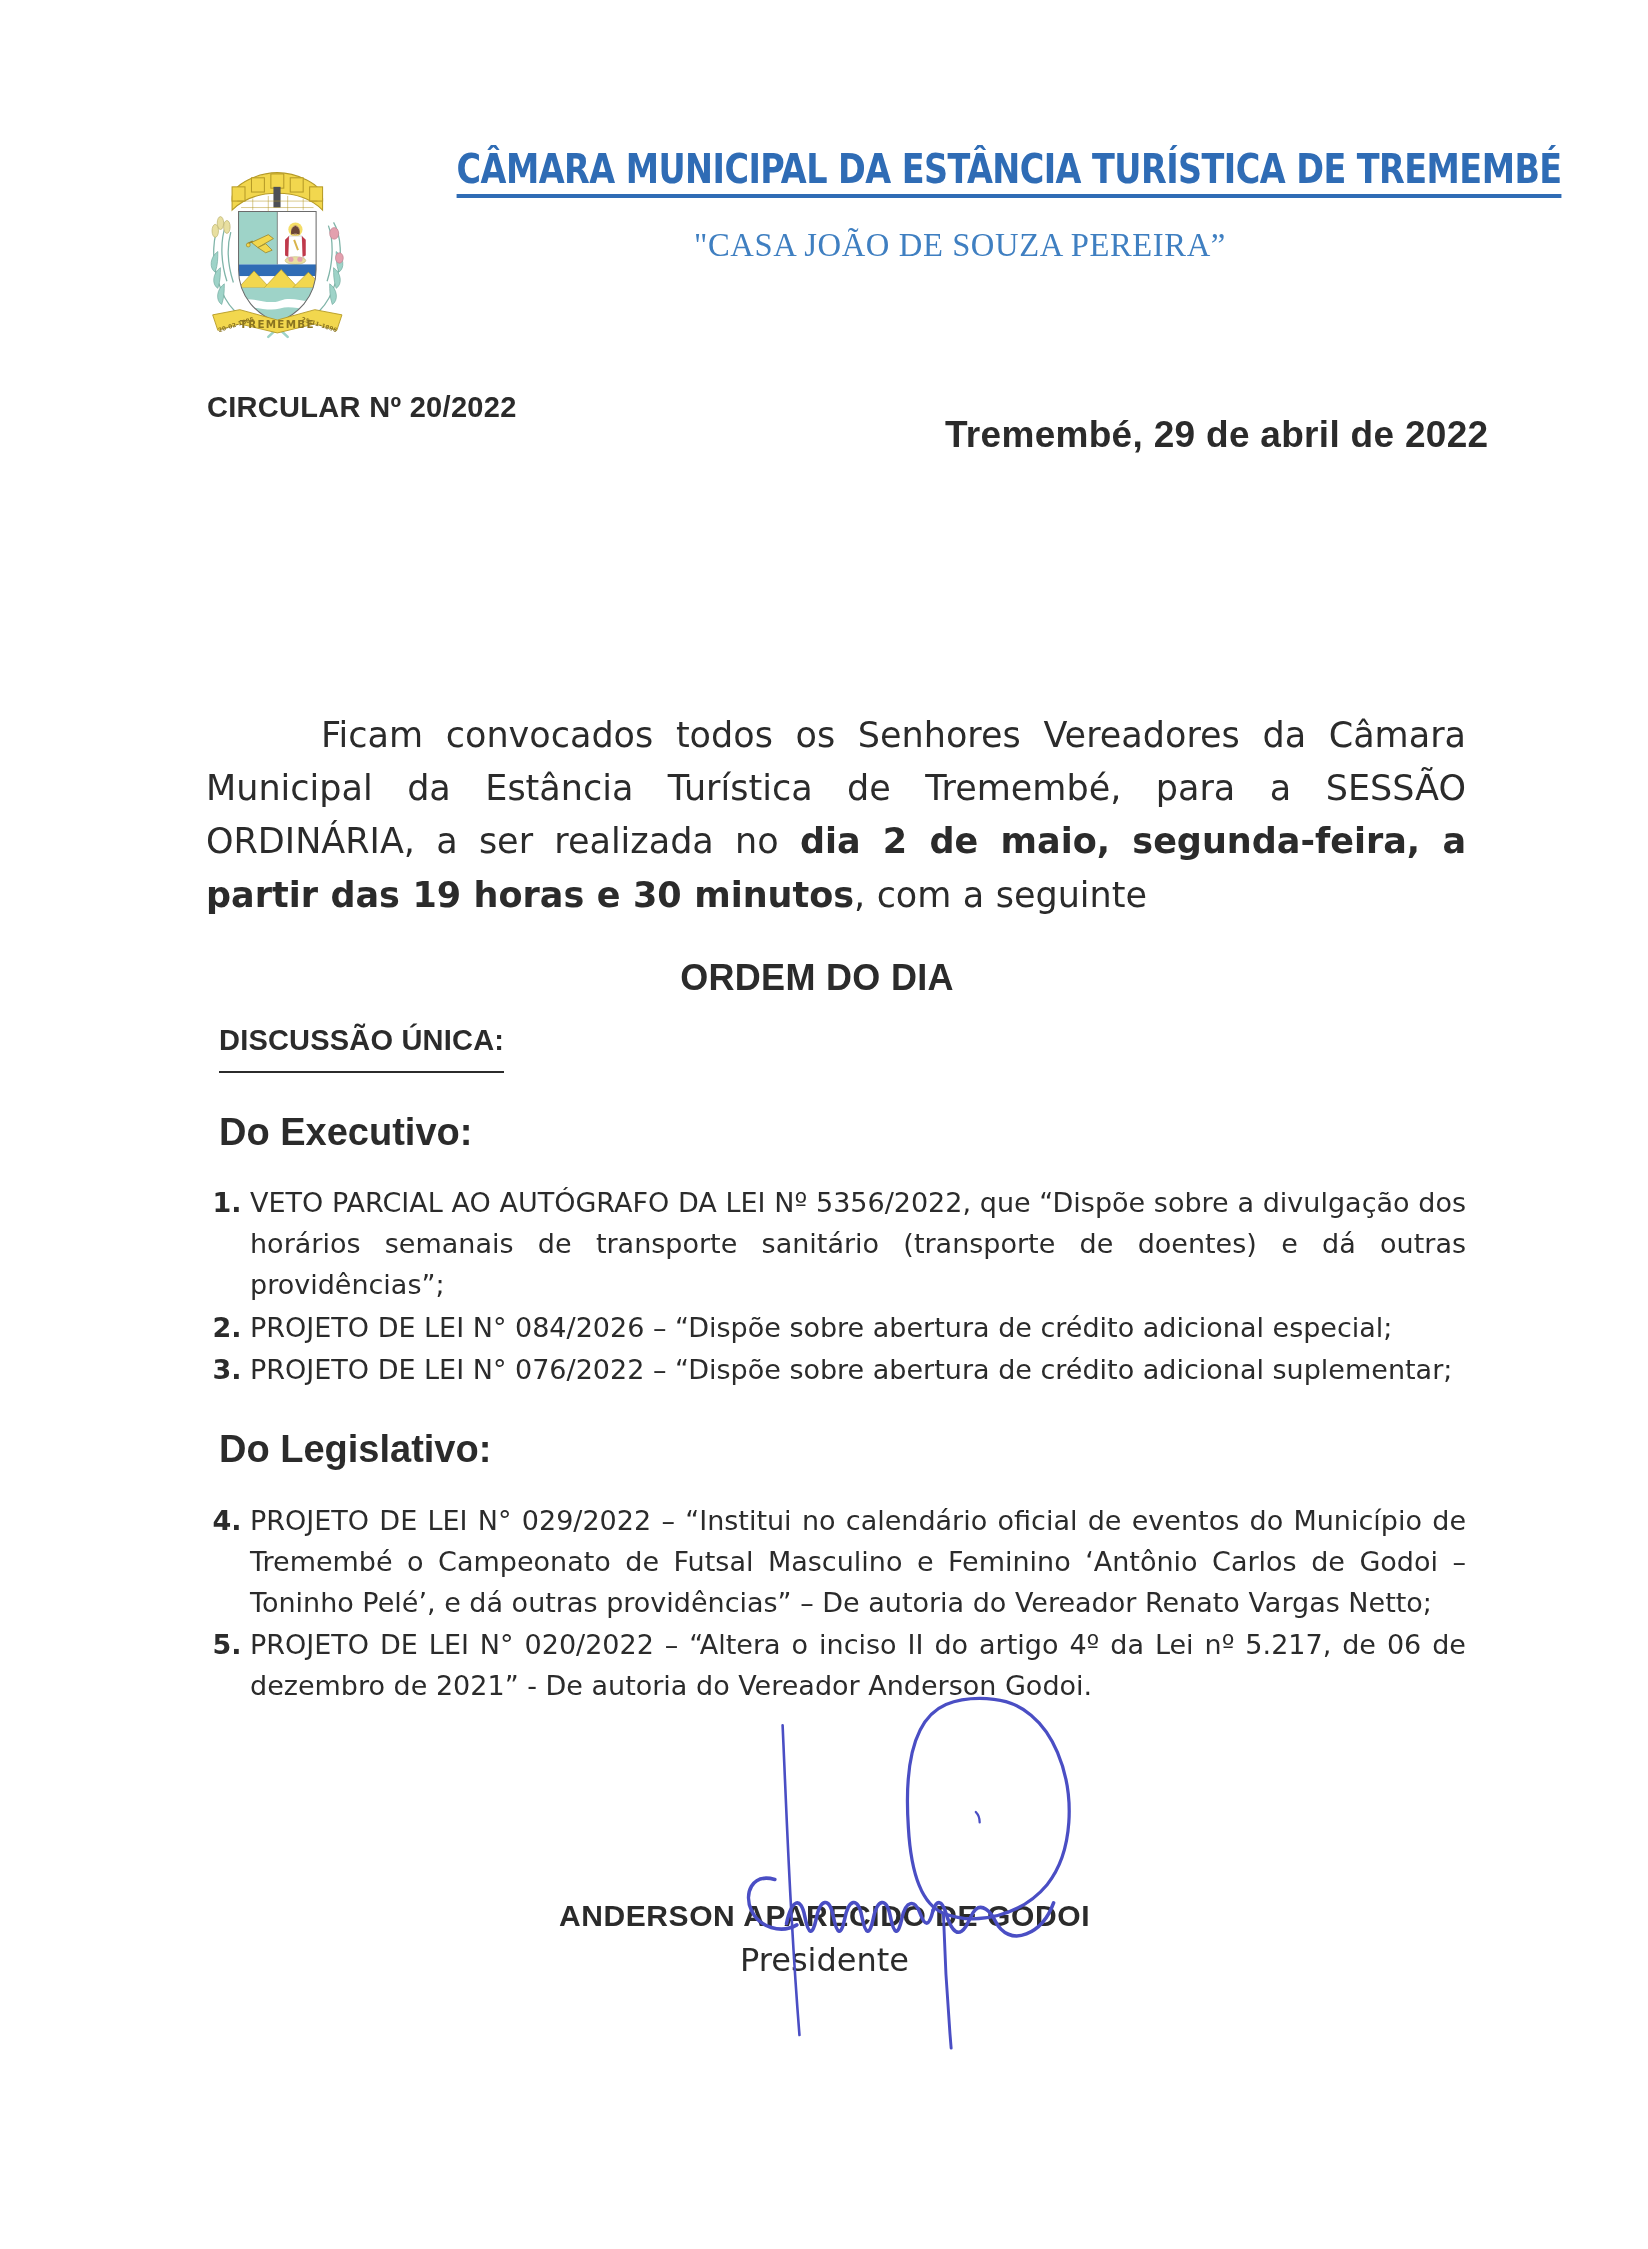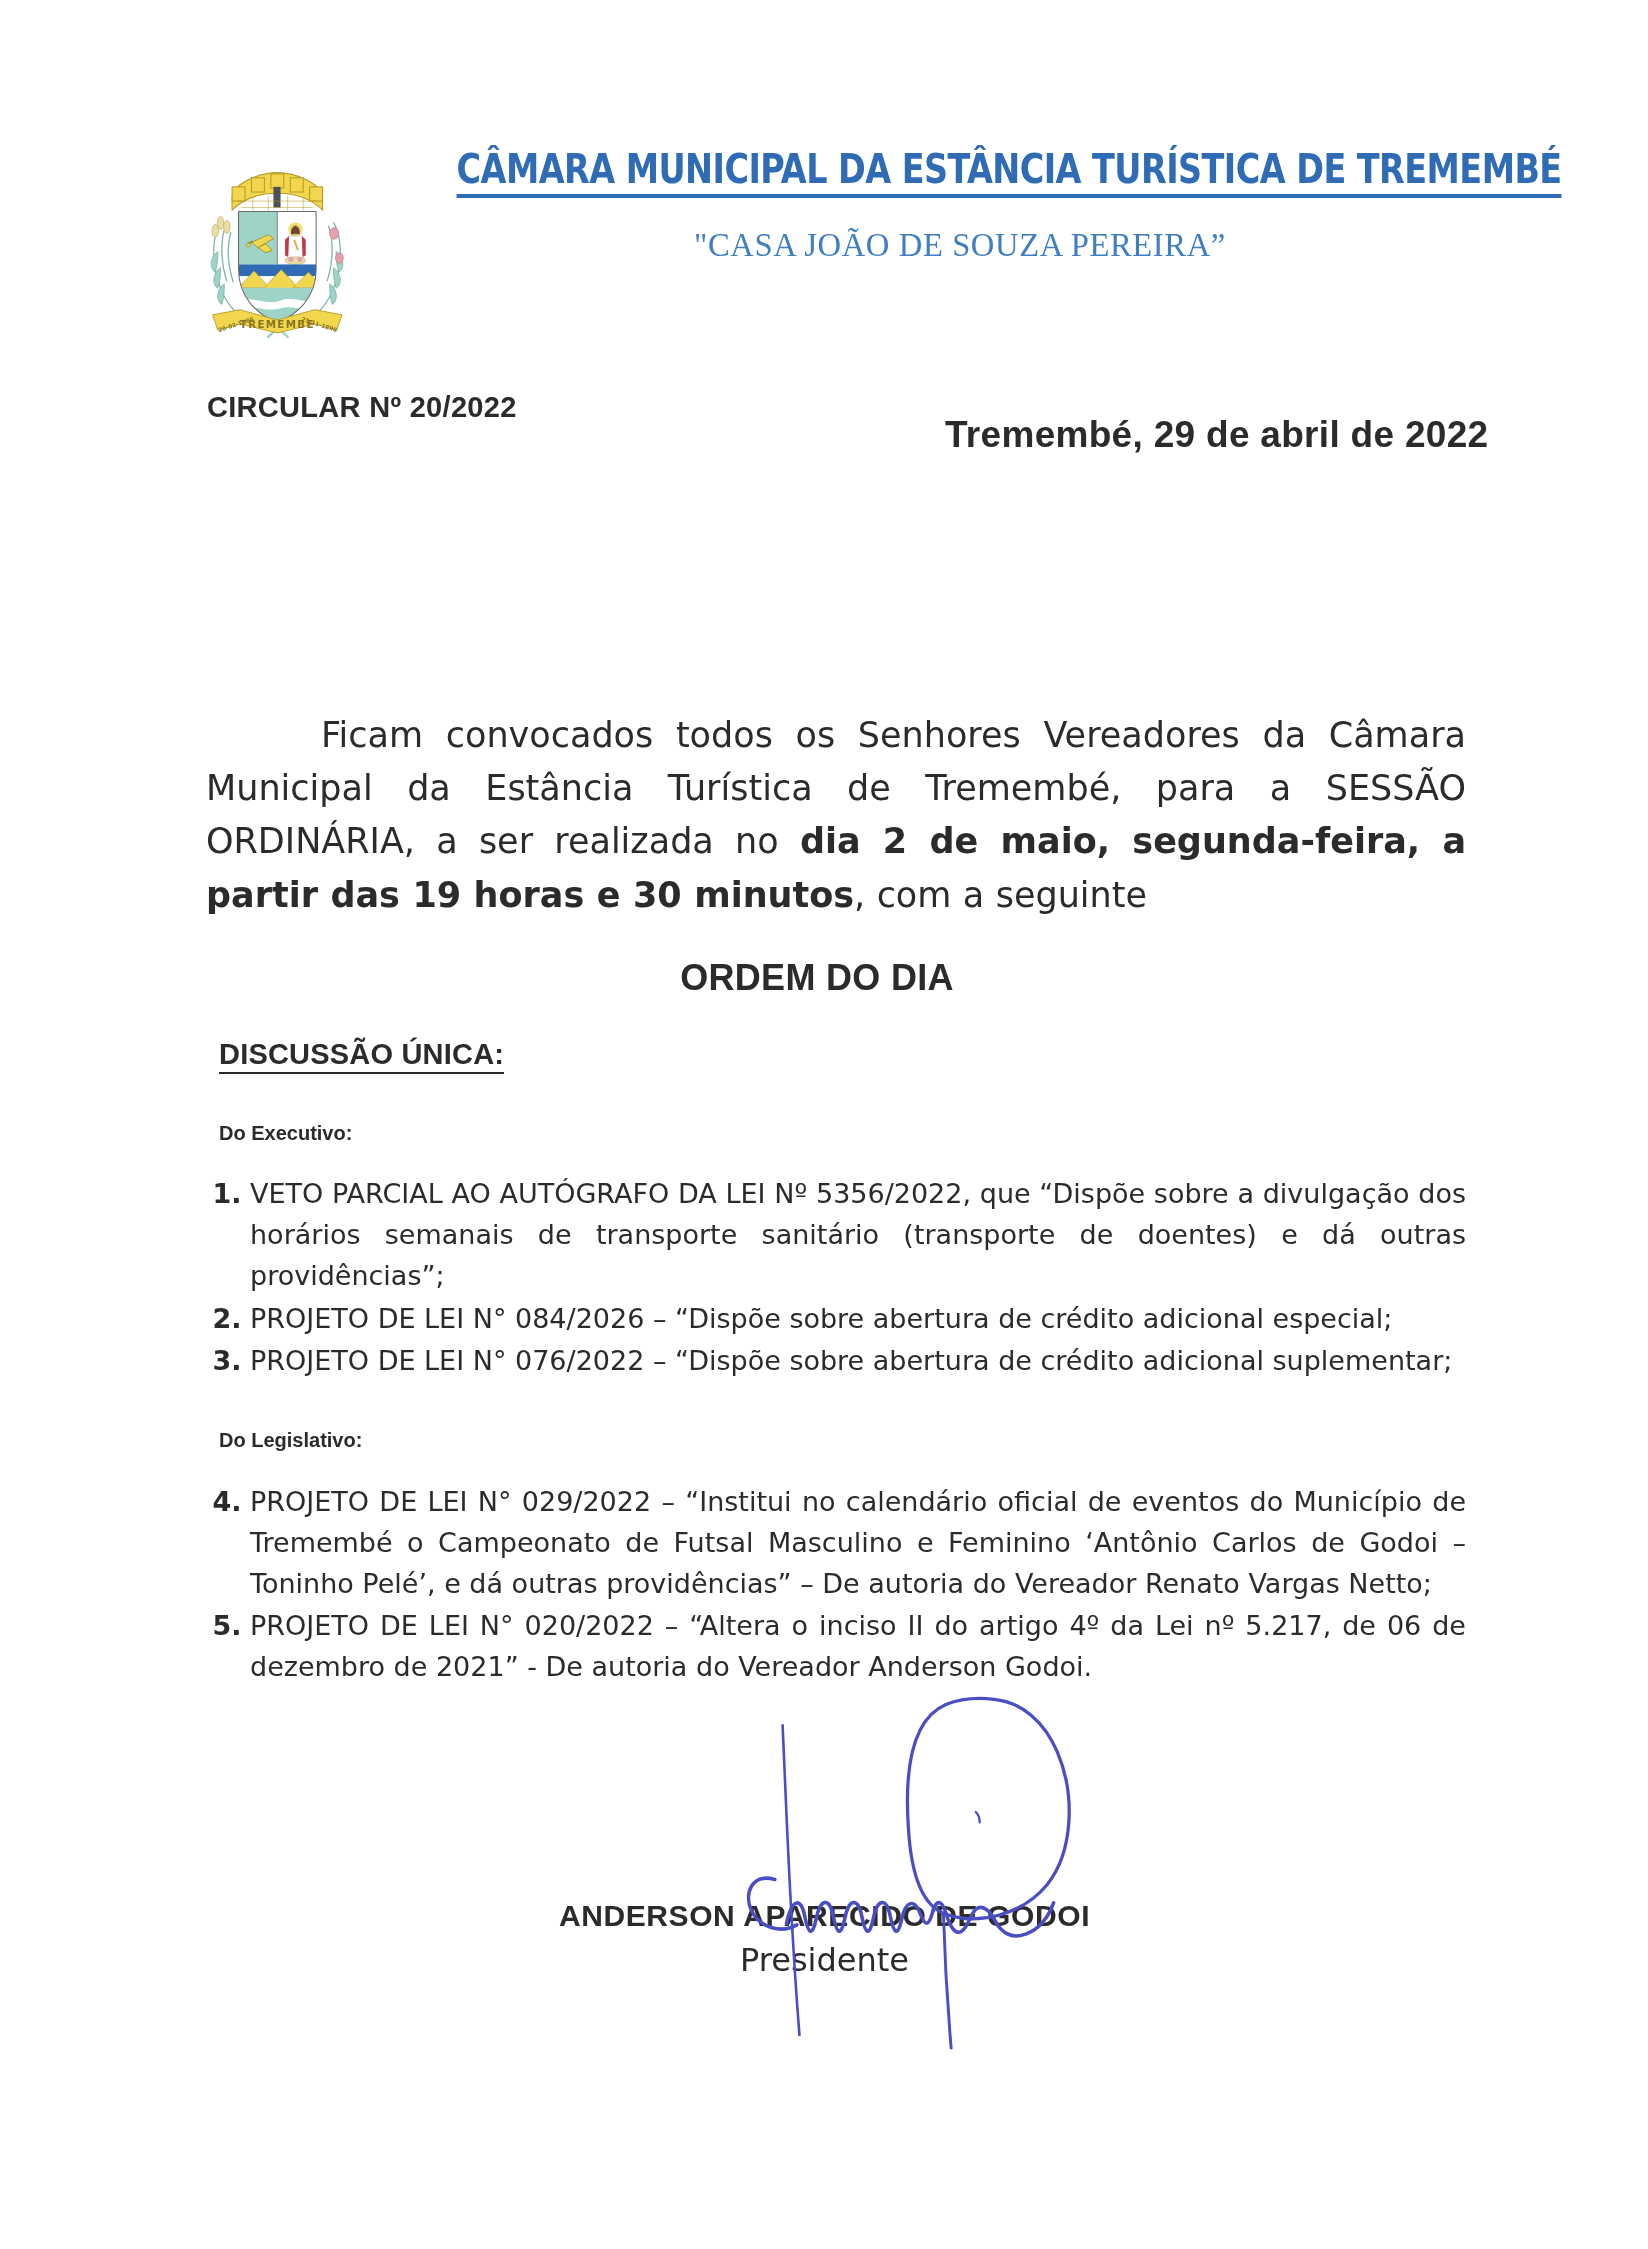--- a/index.html
+++ b/index.html
@@ -118,37 +118,37 @@
     margin-top: 20px;
     text-align: center;
     font-family: Liberation Sans, sans-serif;
     font-weight: bold;
     font-size: 36px;
     letter-spacing: 0.3px;
     padding-right: 38px;
   }
 
   .discussao {
-    margin-top: 39px;
+    margin-top: 25px;
     margin-left: 13px;
     font-family: "Liberation Sans", sans-serif;
     font-weight: bold;
     font-size: 29px;
     letter-spacing: 0.2px;
     display: inline-block;
     border-bottom: 2.6px solid #2b2b2b;
-    padding-bottom: 1px;
+    padding-bottom: 14px;
   }
 
   .group-label {
     font-family: "Liberation Sans", sans-serif;
     font-weight: bold;
-    font-size: 20px;
+    font-size: 38px;
     margin-left: 13px;
-    margin-top: 48px;
+    margin-top: 38px;
   }
 
   ol.items {
     list-style: none;
     margin: 28.5px 0 0 0;
     padding: 0;
   }
 
   ol.items li {
     position: relative;

